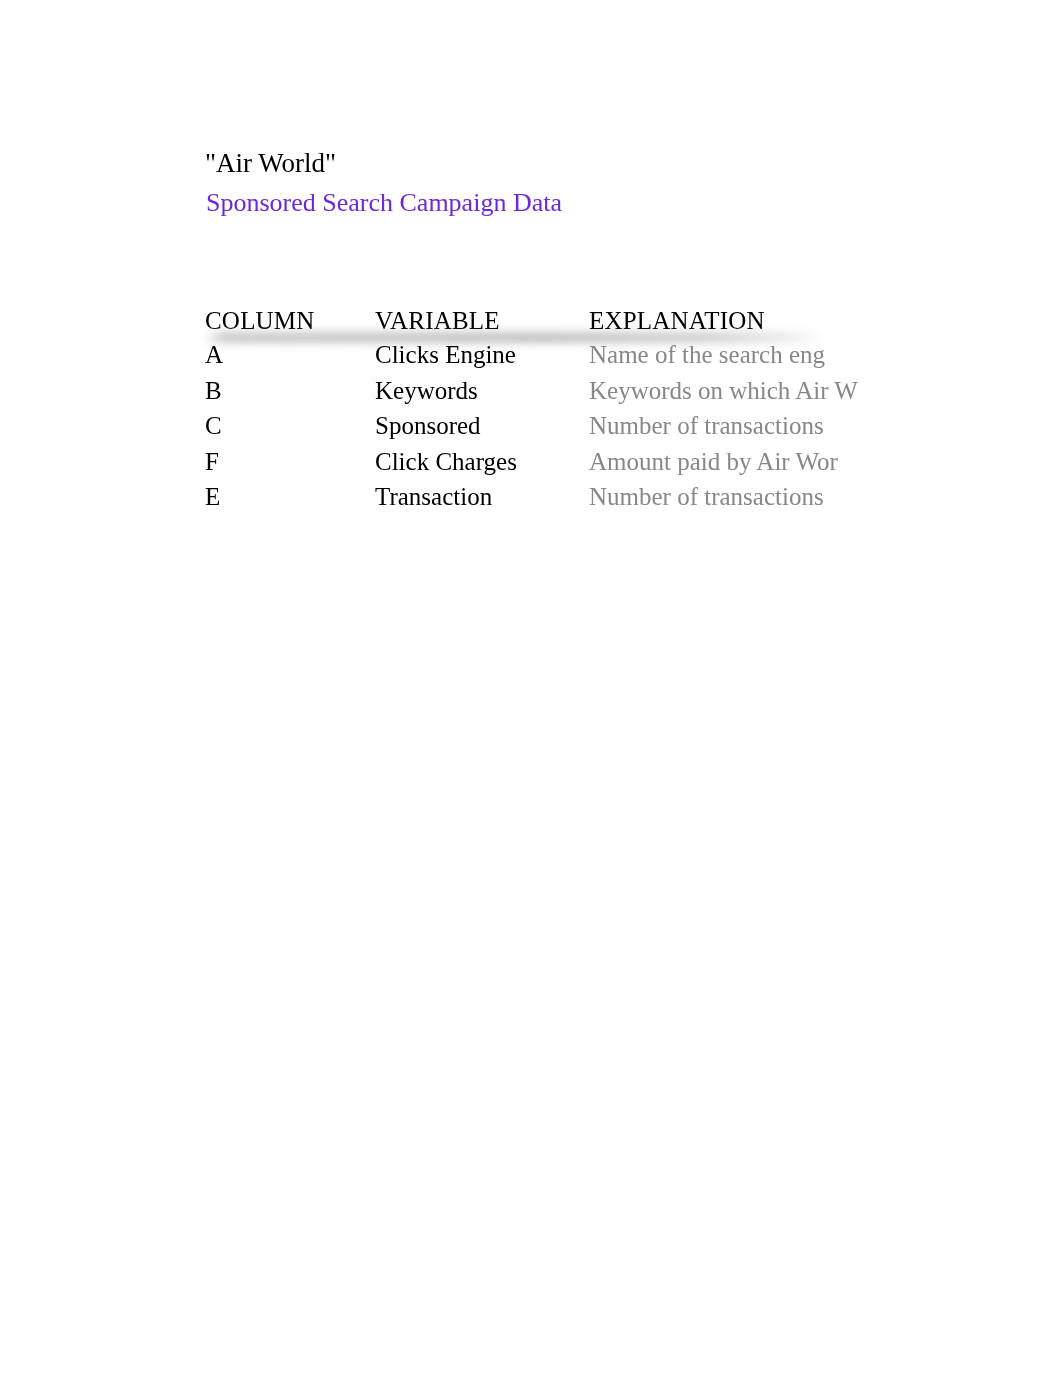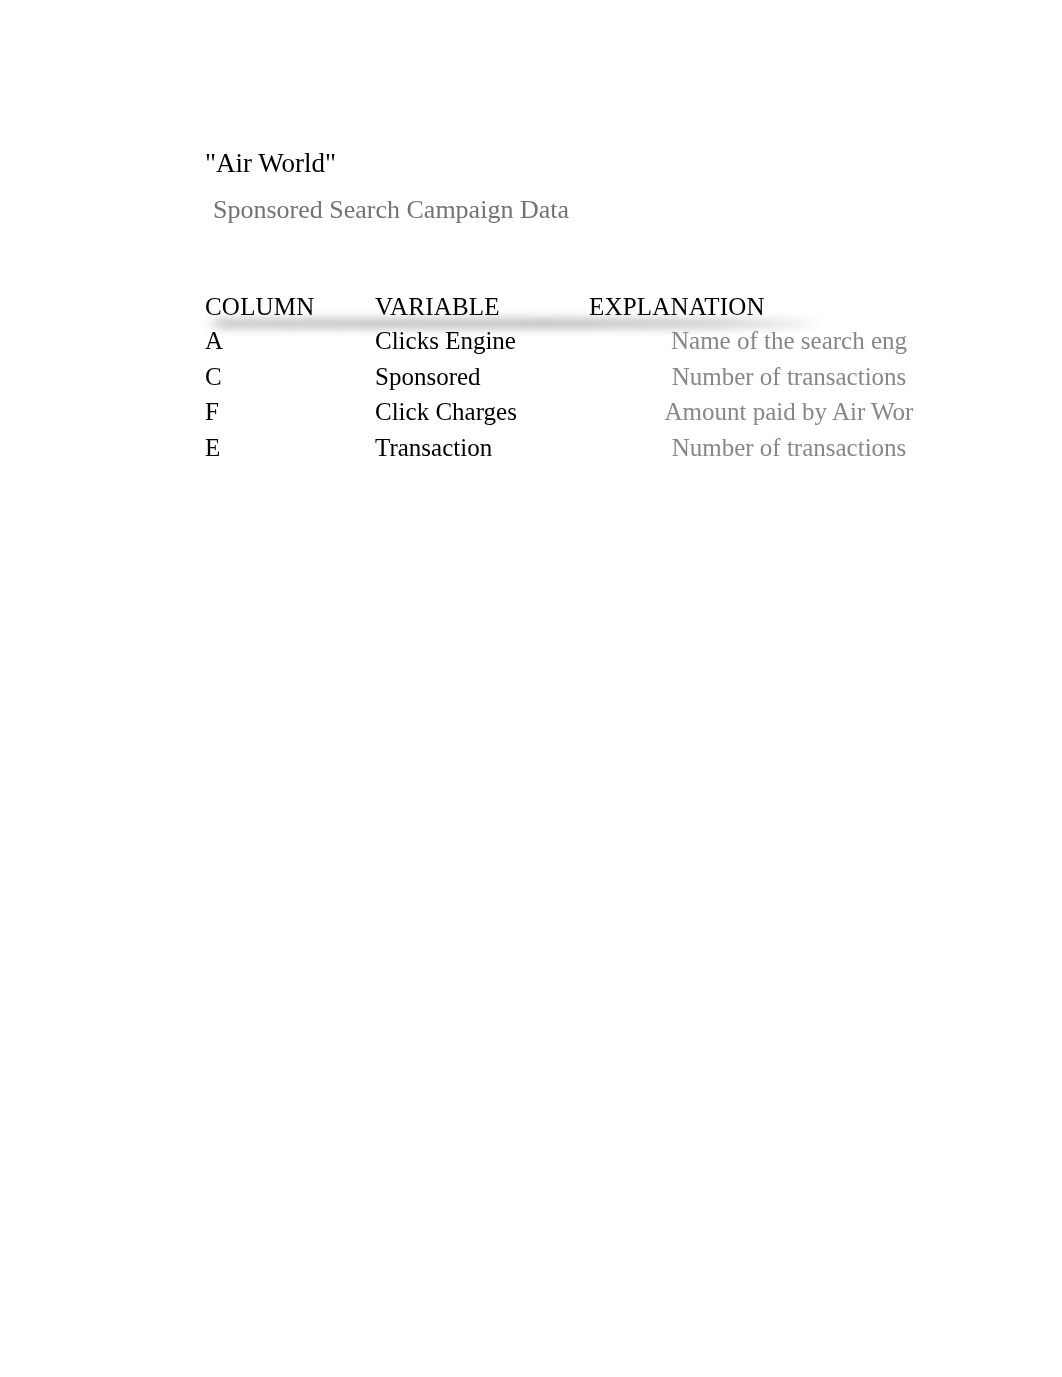--- a/index.html
+++ b/index.html
@@ -38,30 +38,30 @@
     line-height: 39px;
     font-weight: 400;
     color: #000000;
     white-space: pre;
     margin: 0;
   }
   .doc-subtitle {
     font-size: 26px;
     line-height: 37px;
     font-weight: 400;
-    color: #737373;
+    color: #6d28d9;
     white-space: pre;
-    margin: 8px;
+    margin: 1px;
   }
 
   
   .data-table {
     position: absolute;
     left: 205px;
-    top: 290px;
+    top: 304px;
     width: 790px;
   }
   .table-row {
     position: relative;
     height: 35.5px;
     line-height: 35.5px;
     white-space: nowrap;
   }
   .table-row.header-row {
     height: 33px;
@@ -83,21 +83,20 @@
     letter-spacing: 0.2px;
     color: #000000;
   }
 
   .body-row .cell-column,
   .body-row .cell-variable {
     color: #000000;
   }
   .body-row .cell-explanation {
     color: #878787;
-    text-align: center;
   }
 
   
   .header-shadow {
     position: absolute;
     left: 0px;
     top: 28px;
     width: 620px;
     height: 11px;
     background: linear-gradient(to right,
@@ -125,20 +124,23 @@
 
     <div class="table-row header-row">
       <span class="cell cell-column">COLUMN</span><span class="cell cell-variable">VARIABLE</span><span class="cell cell-explanation">EXPLANATION</span>
       <div class="header-shadow"></div>
     </div>
 
     <div class="table-row body-row">
       <span class="cell cell-column">A</span><span class="cell cell-variable">Clicks Engine</span><span class="cell cell-explanation">Name of the search eng</span>
     </div>
 
+    <div class="table-row body-row">
+      <span class="cell cell-column">B</span><span class="cell cell-variable">Keywords</span><span class="cell cell-explanation">Keywords on which Air W</span>
+    </div>
 
     <div class="table-row body-row">
       <span class="cell cell-column">C</span><span class="cell cell-variable">Sponsored</span><span class="cell cell-explanation">Number of transactions</span>
     </div>
 
 
     <div class="table-row body-row">
       <span class="cell cell-column">F</span><span class="cell cell-variable">Click Charges</span><span class="cell cell-explanation">Amount paid by Air Wor</span>
     </div>
 

